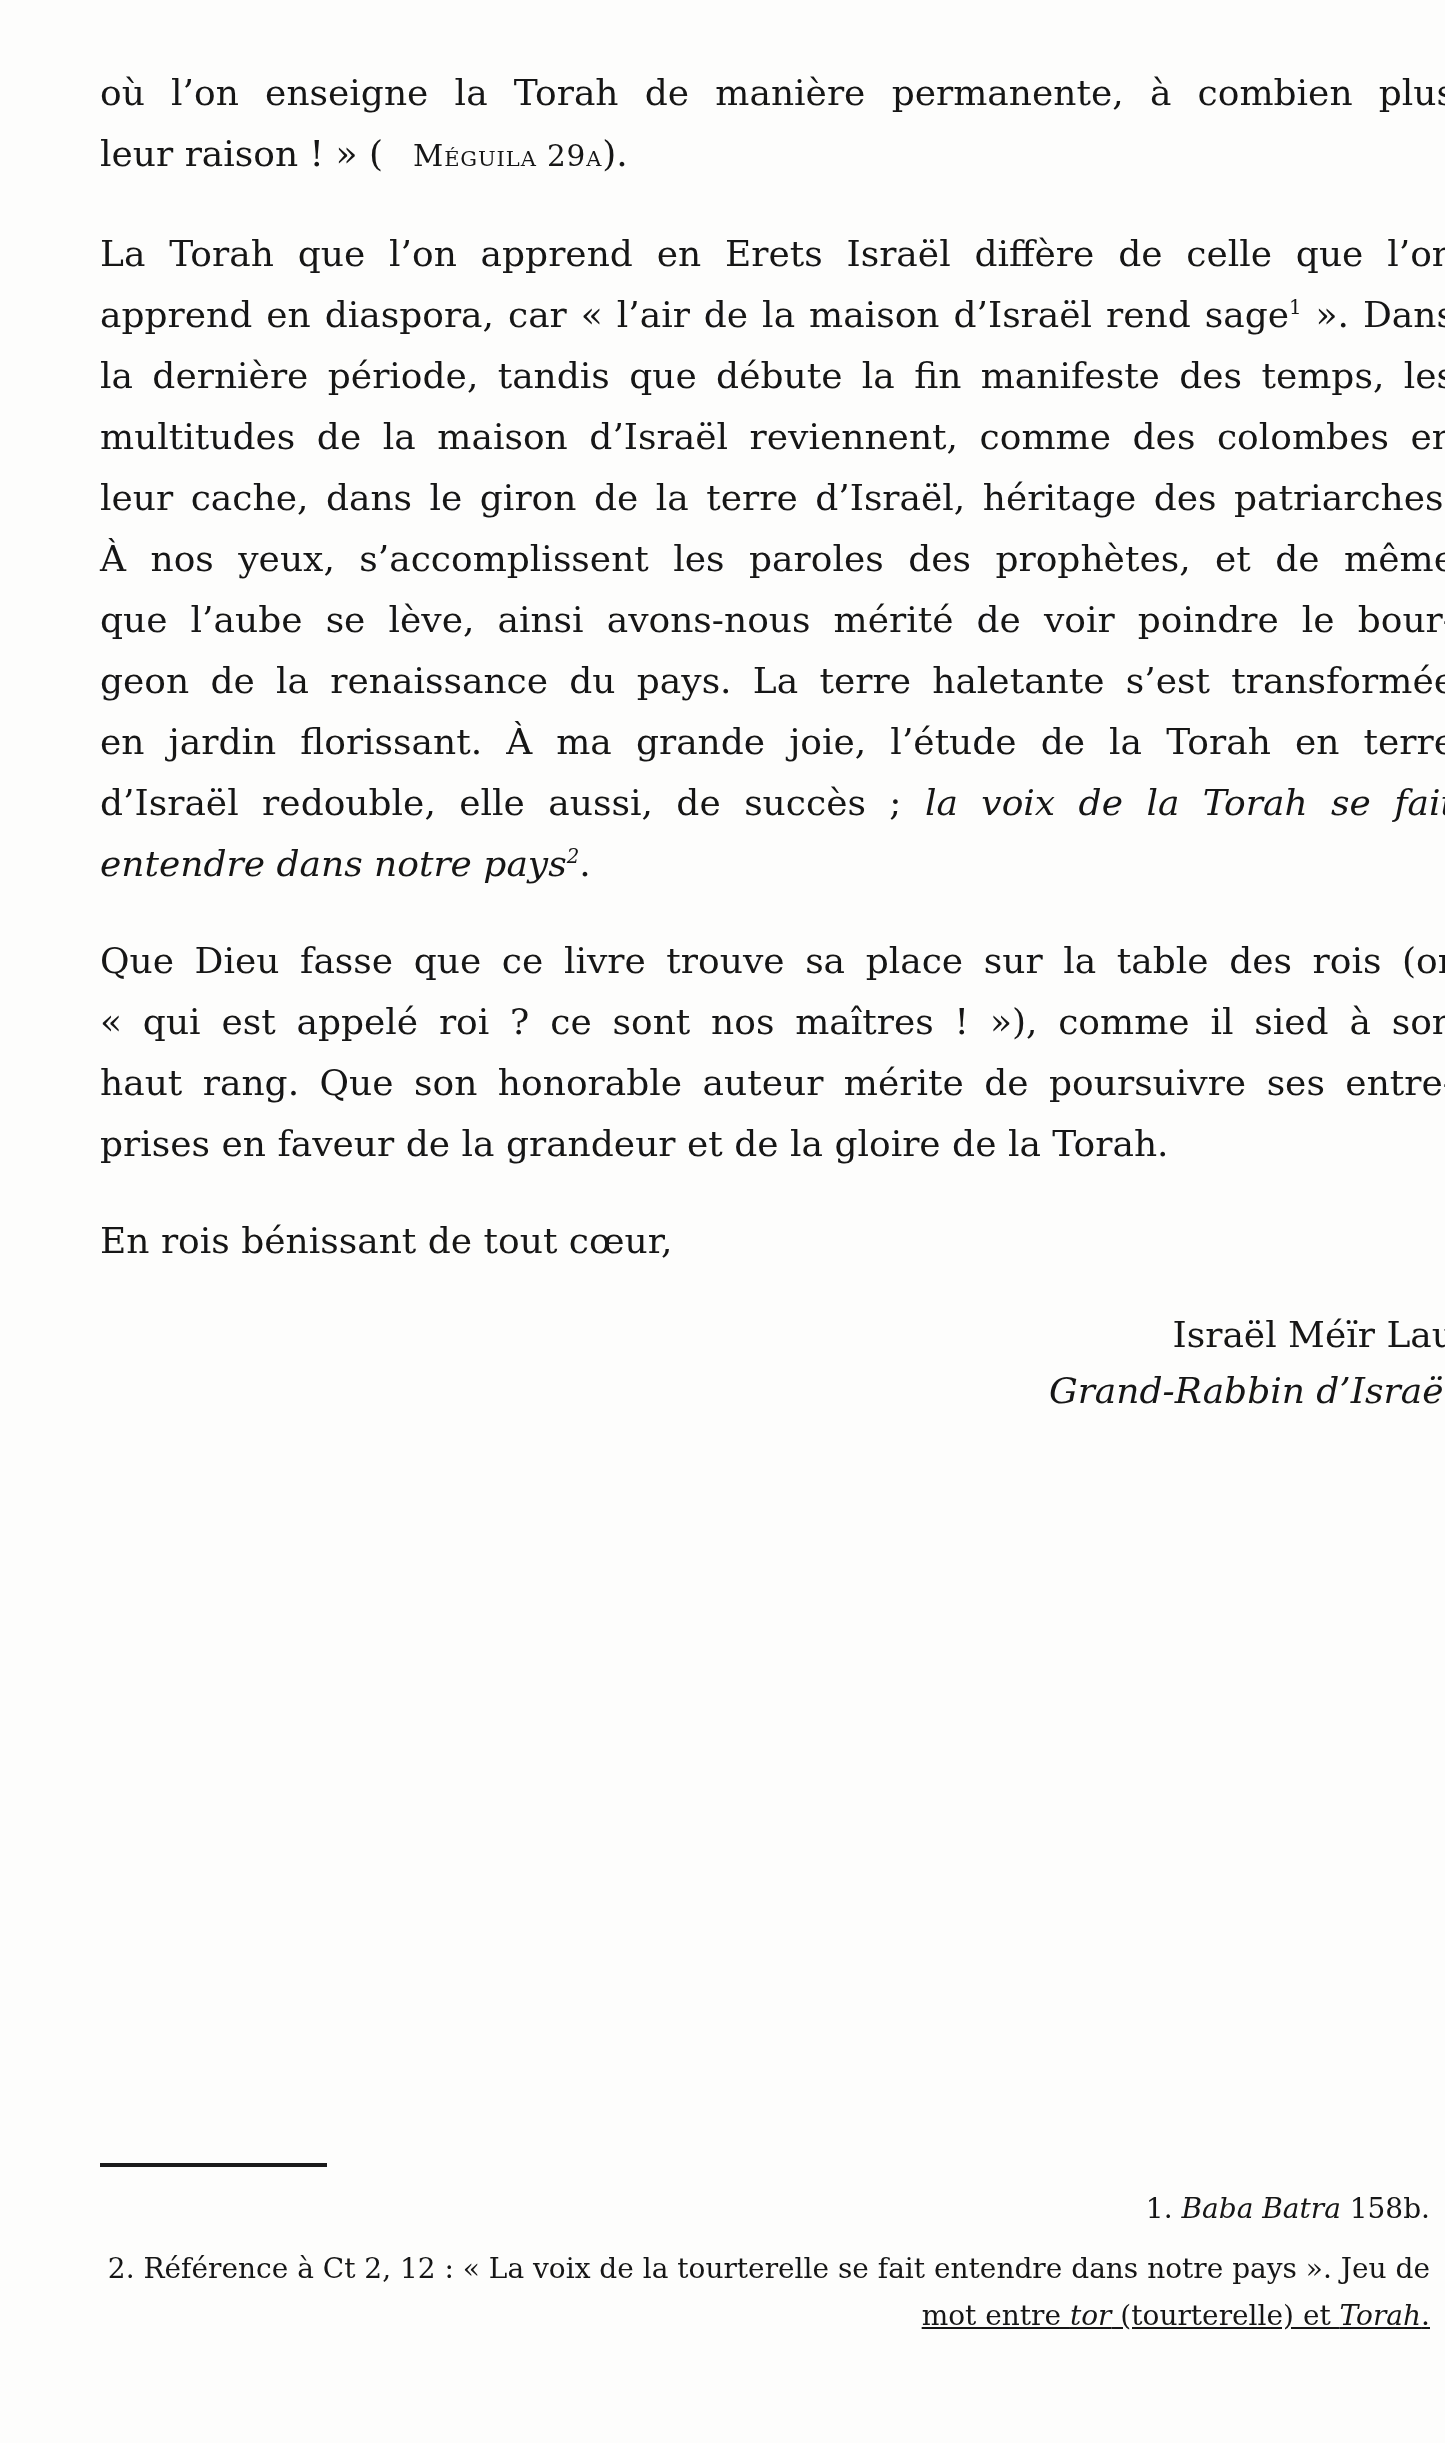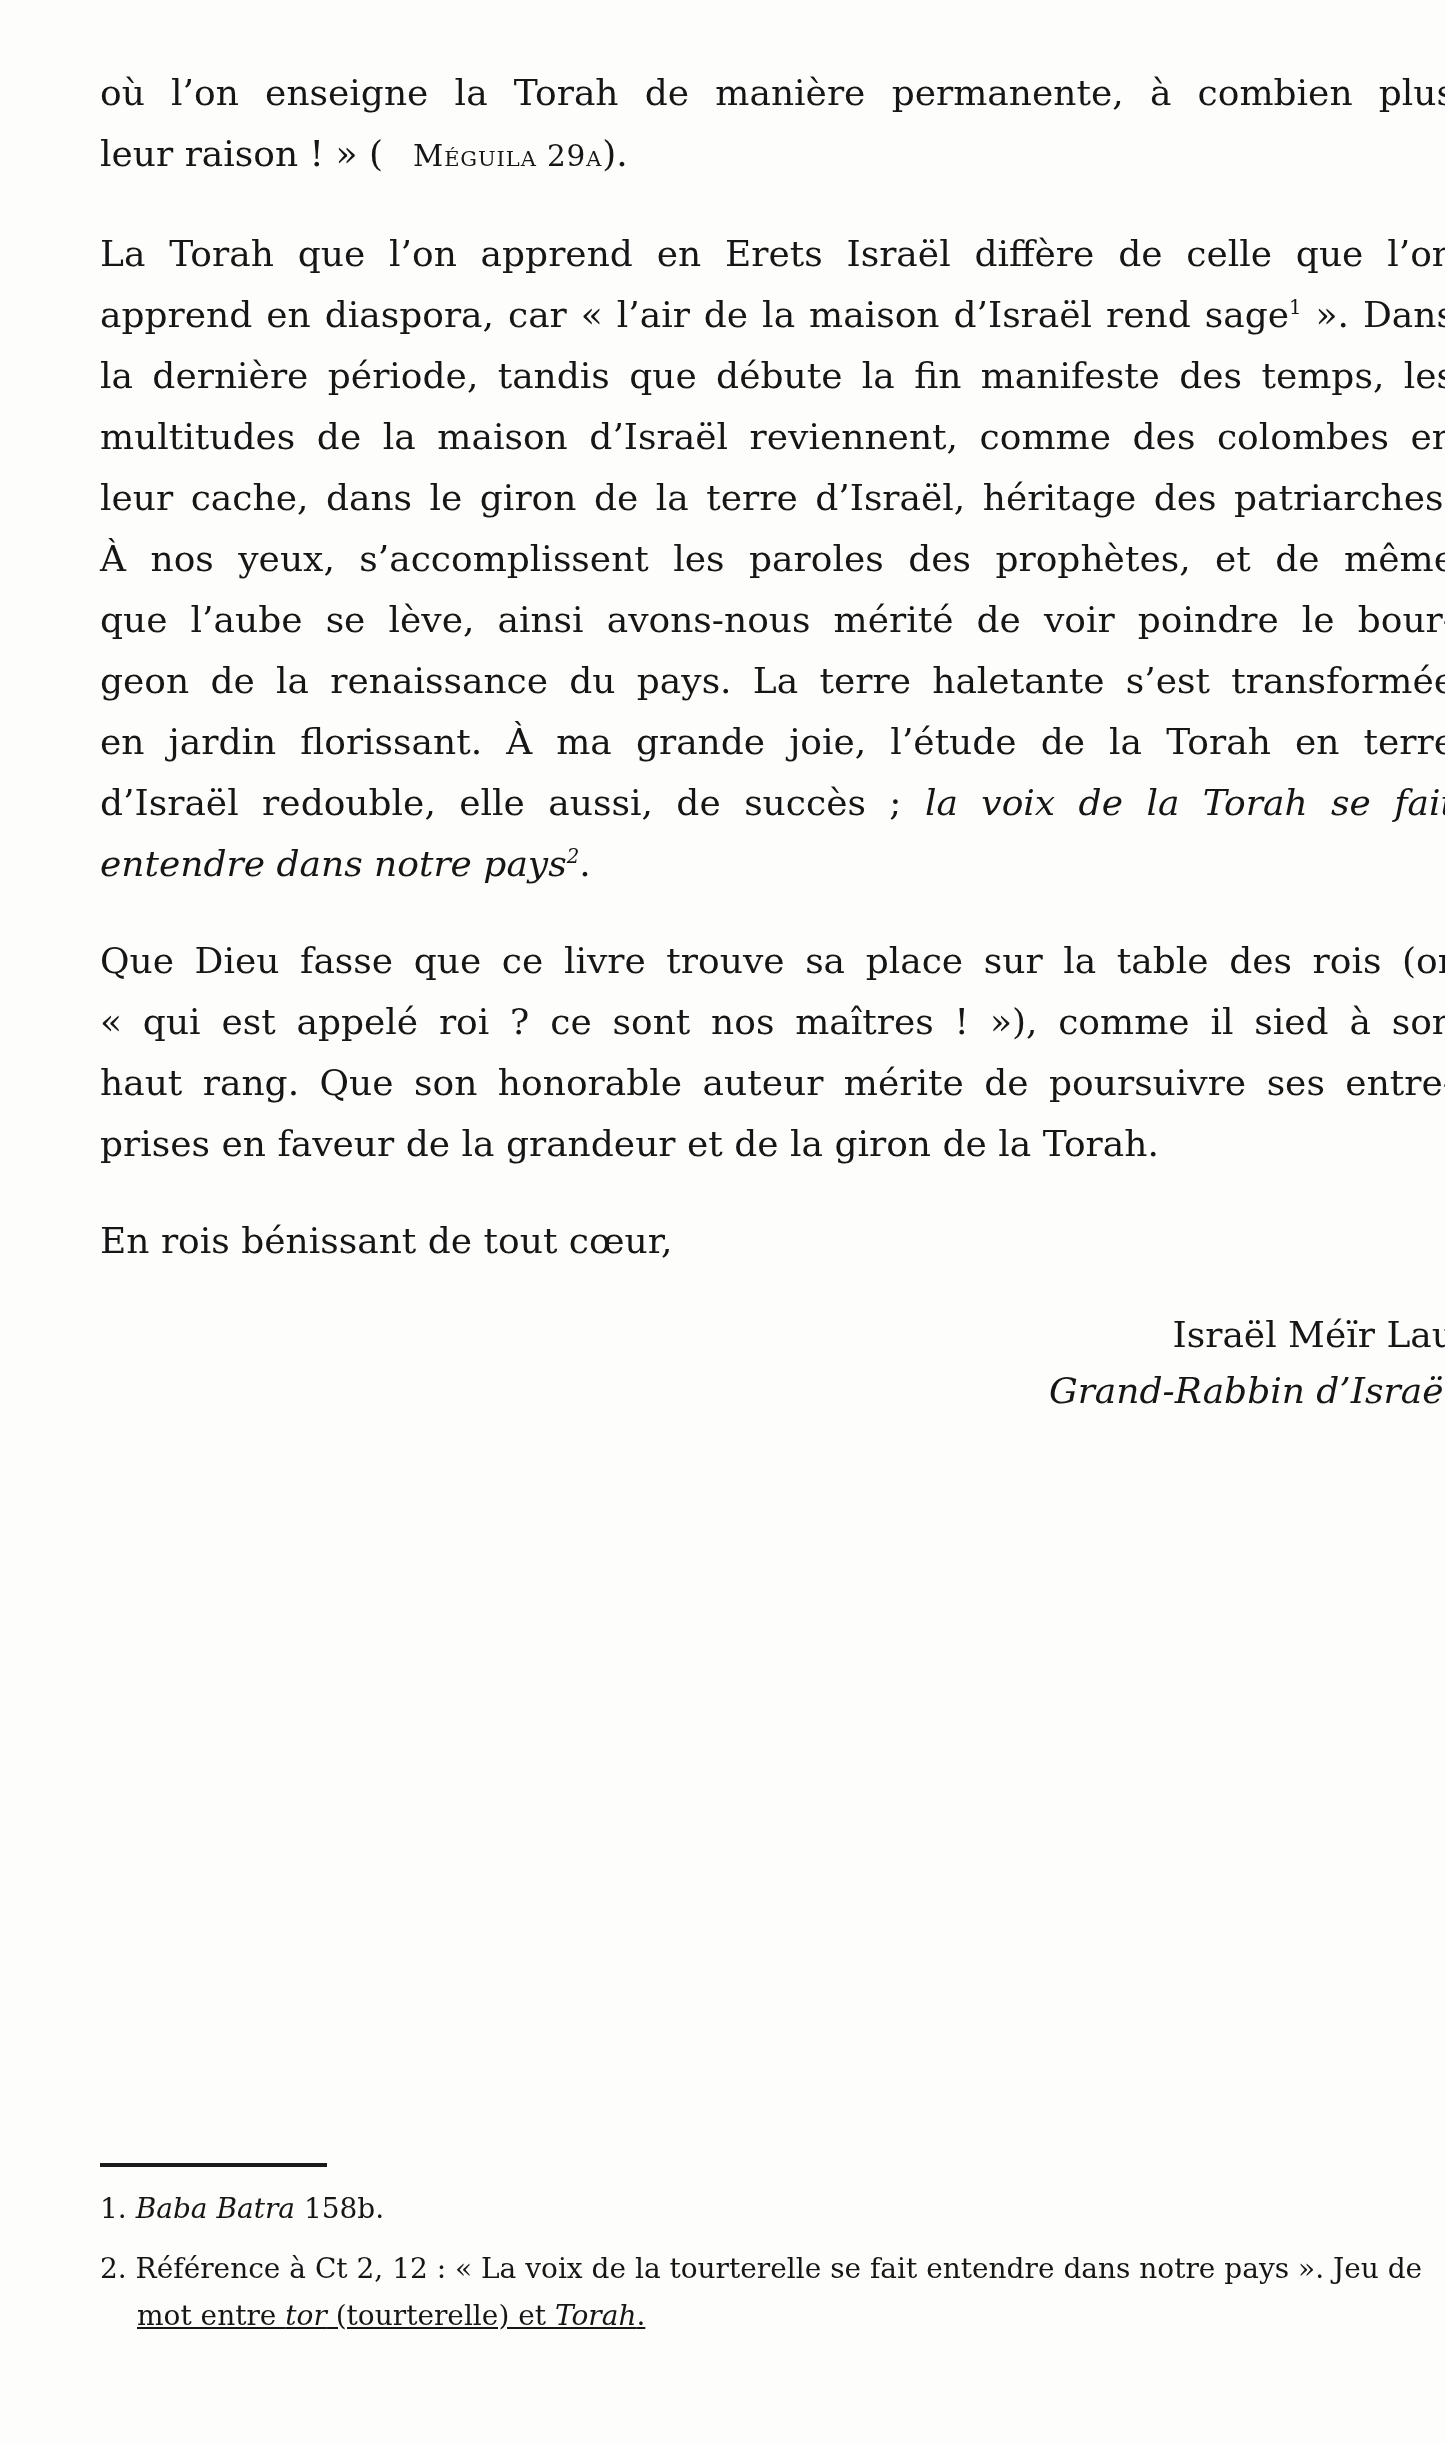--- a/index.html
+++ b/index.html
@@ -60,21 +60,21 @@
     width: 227px;
     height: 4px;
     background: #1b1b1b;
   }
   .footnotes {
     position: absolute;
     top: 2185px;
     left: 100px;
     width: 1330px;
   }
-  .fn-item { margin: 0 0 13px 0; }
+  .fn-item { margin: 0 0 13px 0; text-align: right; }
   .fn-line {
     font-size: 28px;
     line-height: 47px;
     white-space: nowrap;
   }
   .fn-line.cont { margin-left: 37px; text-decoration: underline; }
 </style>
 </head>
 <body>
 
@@ -94,21 +94,21 @@
         <div class="line justify"><span>que l’aube se lève, ainsi avons-nous mérité de voir poindre le bour-</span></div>
         <div class="line justify"><span>geon de la renaissance du pays. La terre haletante s’est transformée</span></div>
         <div class="line justify"><span>en jardin florissant. À ma grande joie, l’étude de la Torah en terre</span></div>
         <div class="line justify"><span>d’Israël redouble, elle aussi, de succès ; </span><span class="it">la voix de la Torah se fait</span></div>
         <div class="line"><span class="it">entendre dans notre pays</span><span class="it sup">2</span><span>.</span></div>
       </div>
       <div class="para">
         <div class="line justify"><span>Que Dieu fasse que ce livre trouve sa place sur la table des rois (or</span></div>
         <div class="line justify"><span>« qui est appelé roi ? ce sont nos maîtres ! »), comme il sied à son</span></div>
         <div class="line justify"><span>haut rang. Que son honorable auteur mérite de poursuivre ses entre-</span></div>
-        <div class="line"><span>prises en faveur de la grandeur et de la giron de la Torah.</span></div>
+        <div class="line"><span>prises en faveur de la grandeur et de la gloire de la Torah.</span></div>
       </div>
       <div class="para">
         <div class="line"><span>En rois bénissant de tout cœur,</span></div>
       </div>
       <div class="signature">
         <div class="line"><span>Israël Méïr Lau</span></div>
         <div class="line"><span class="it">Grand-Rabbin d’Israël</span></div>
       </div>
     </main>
   <div class="fn-rule"></div>

